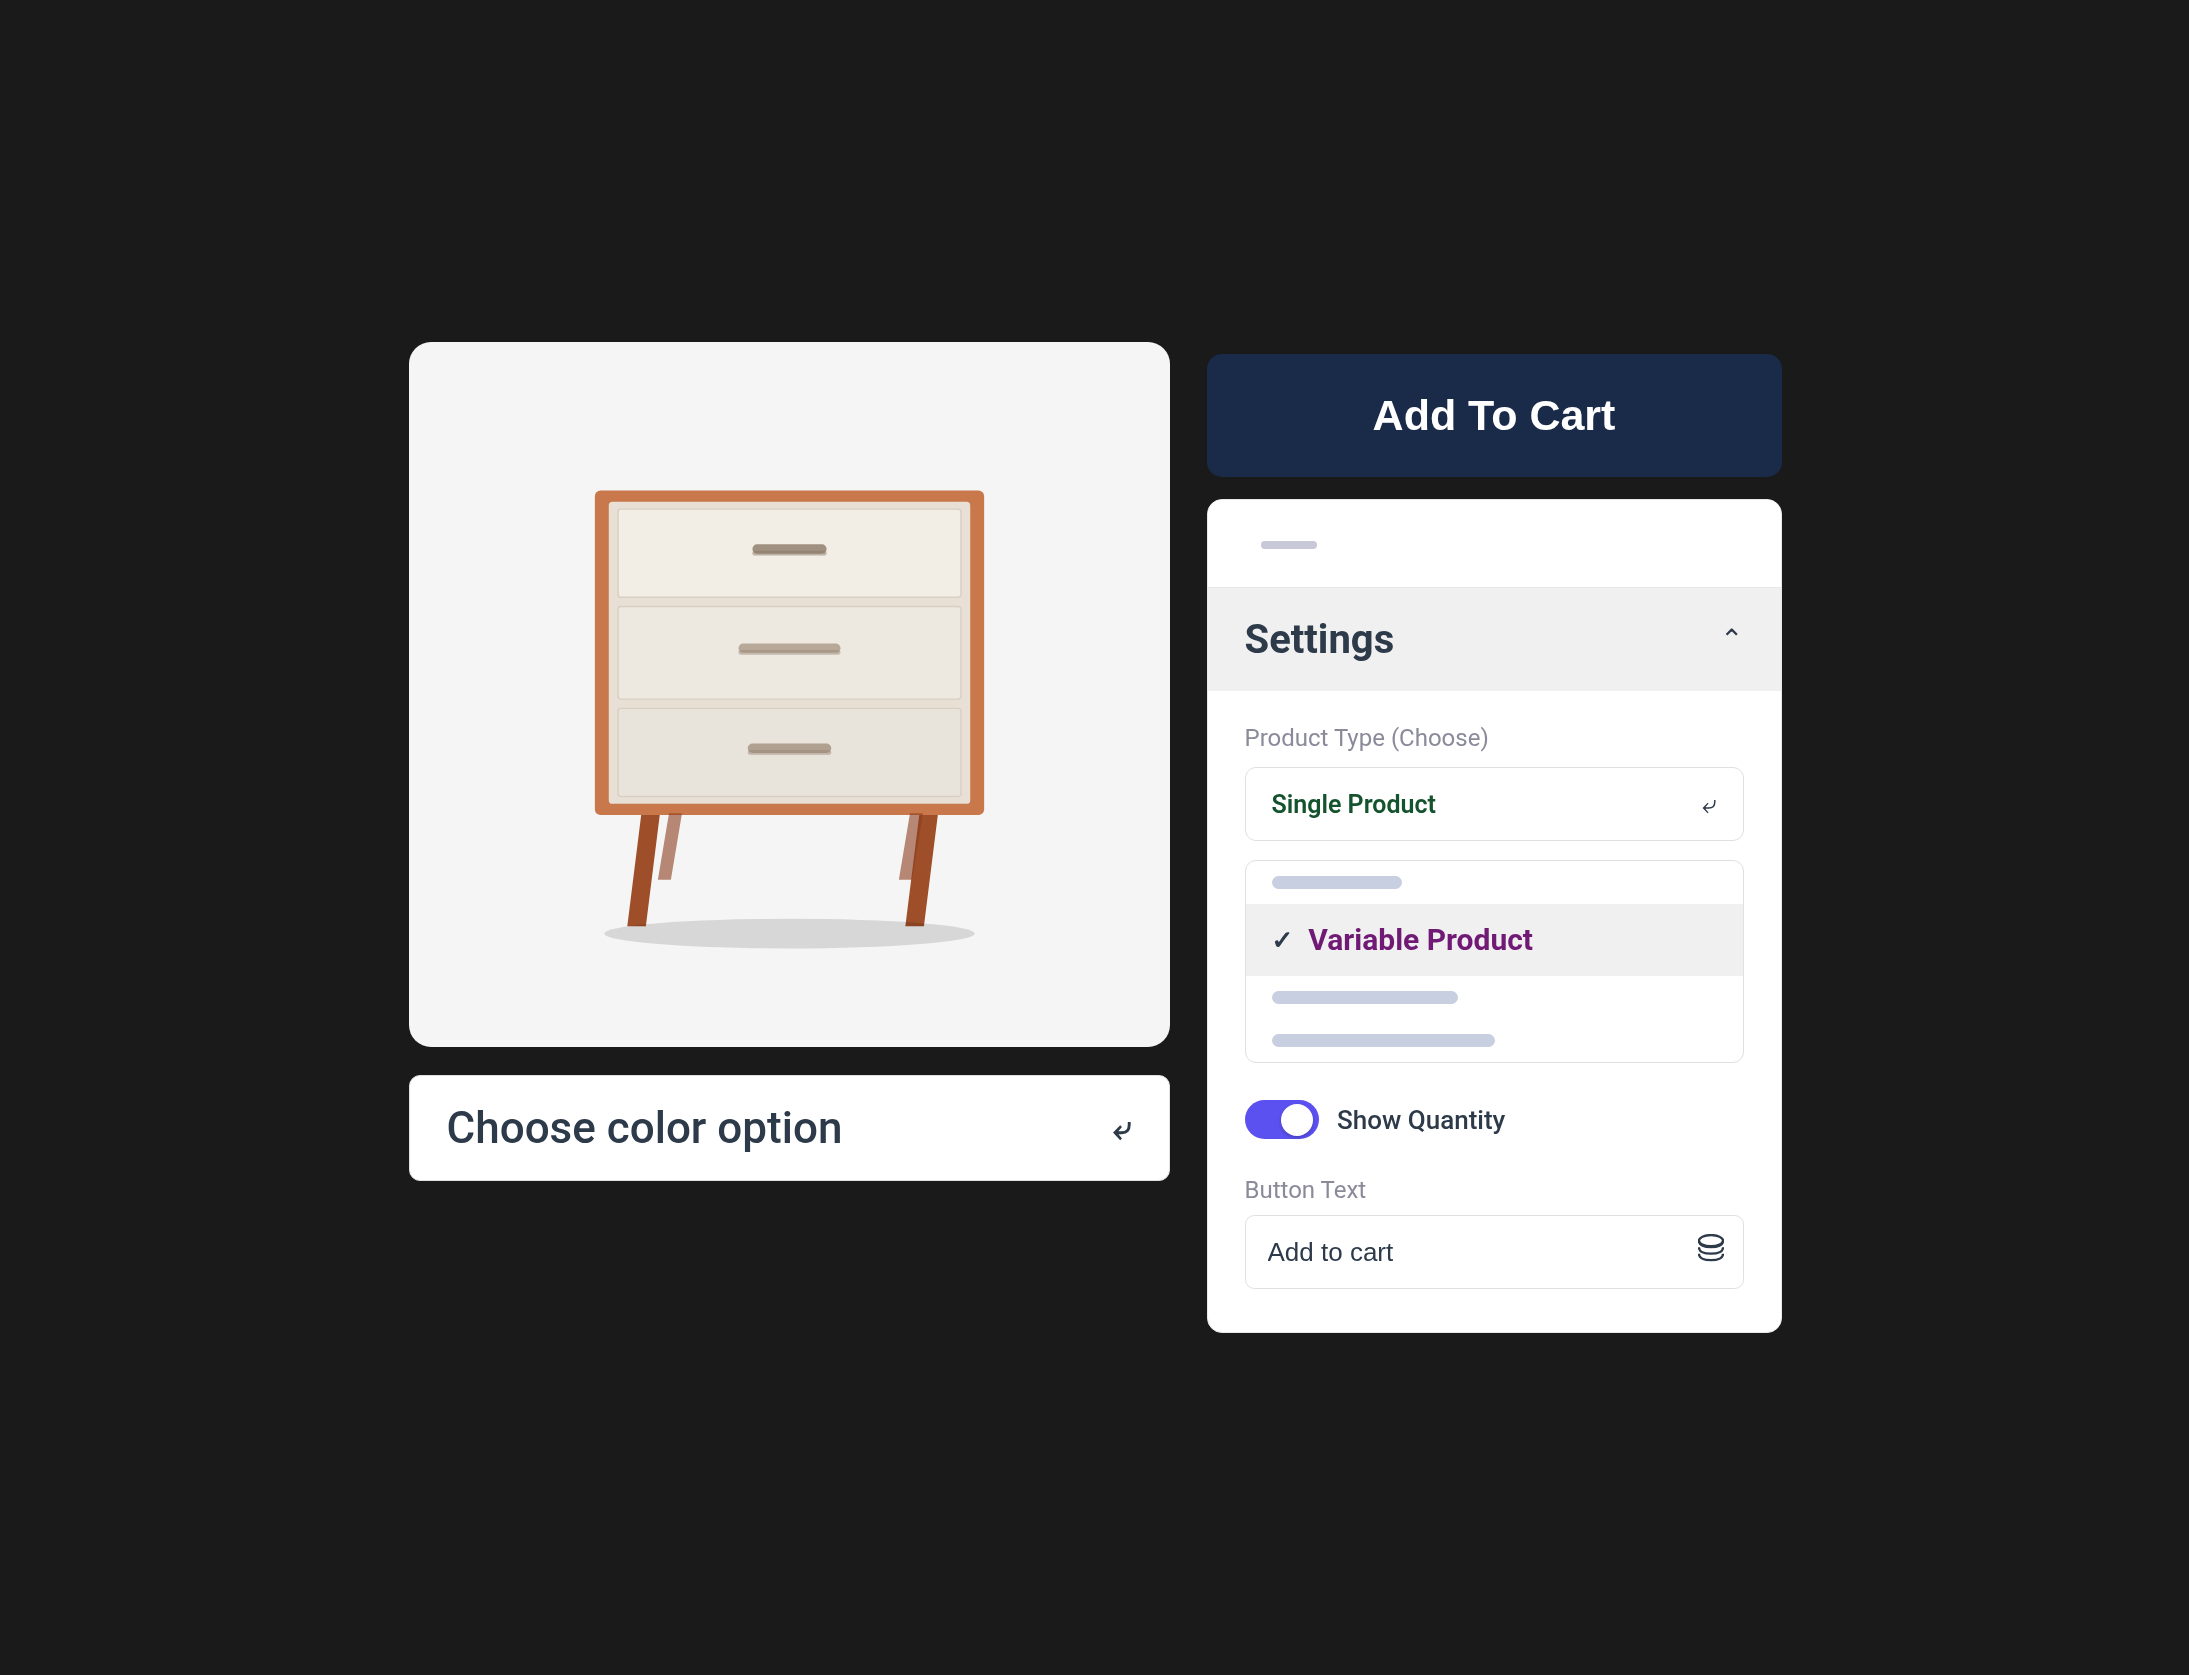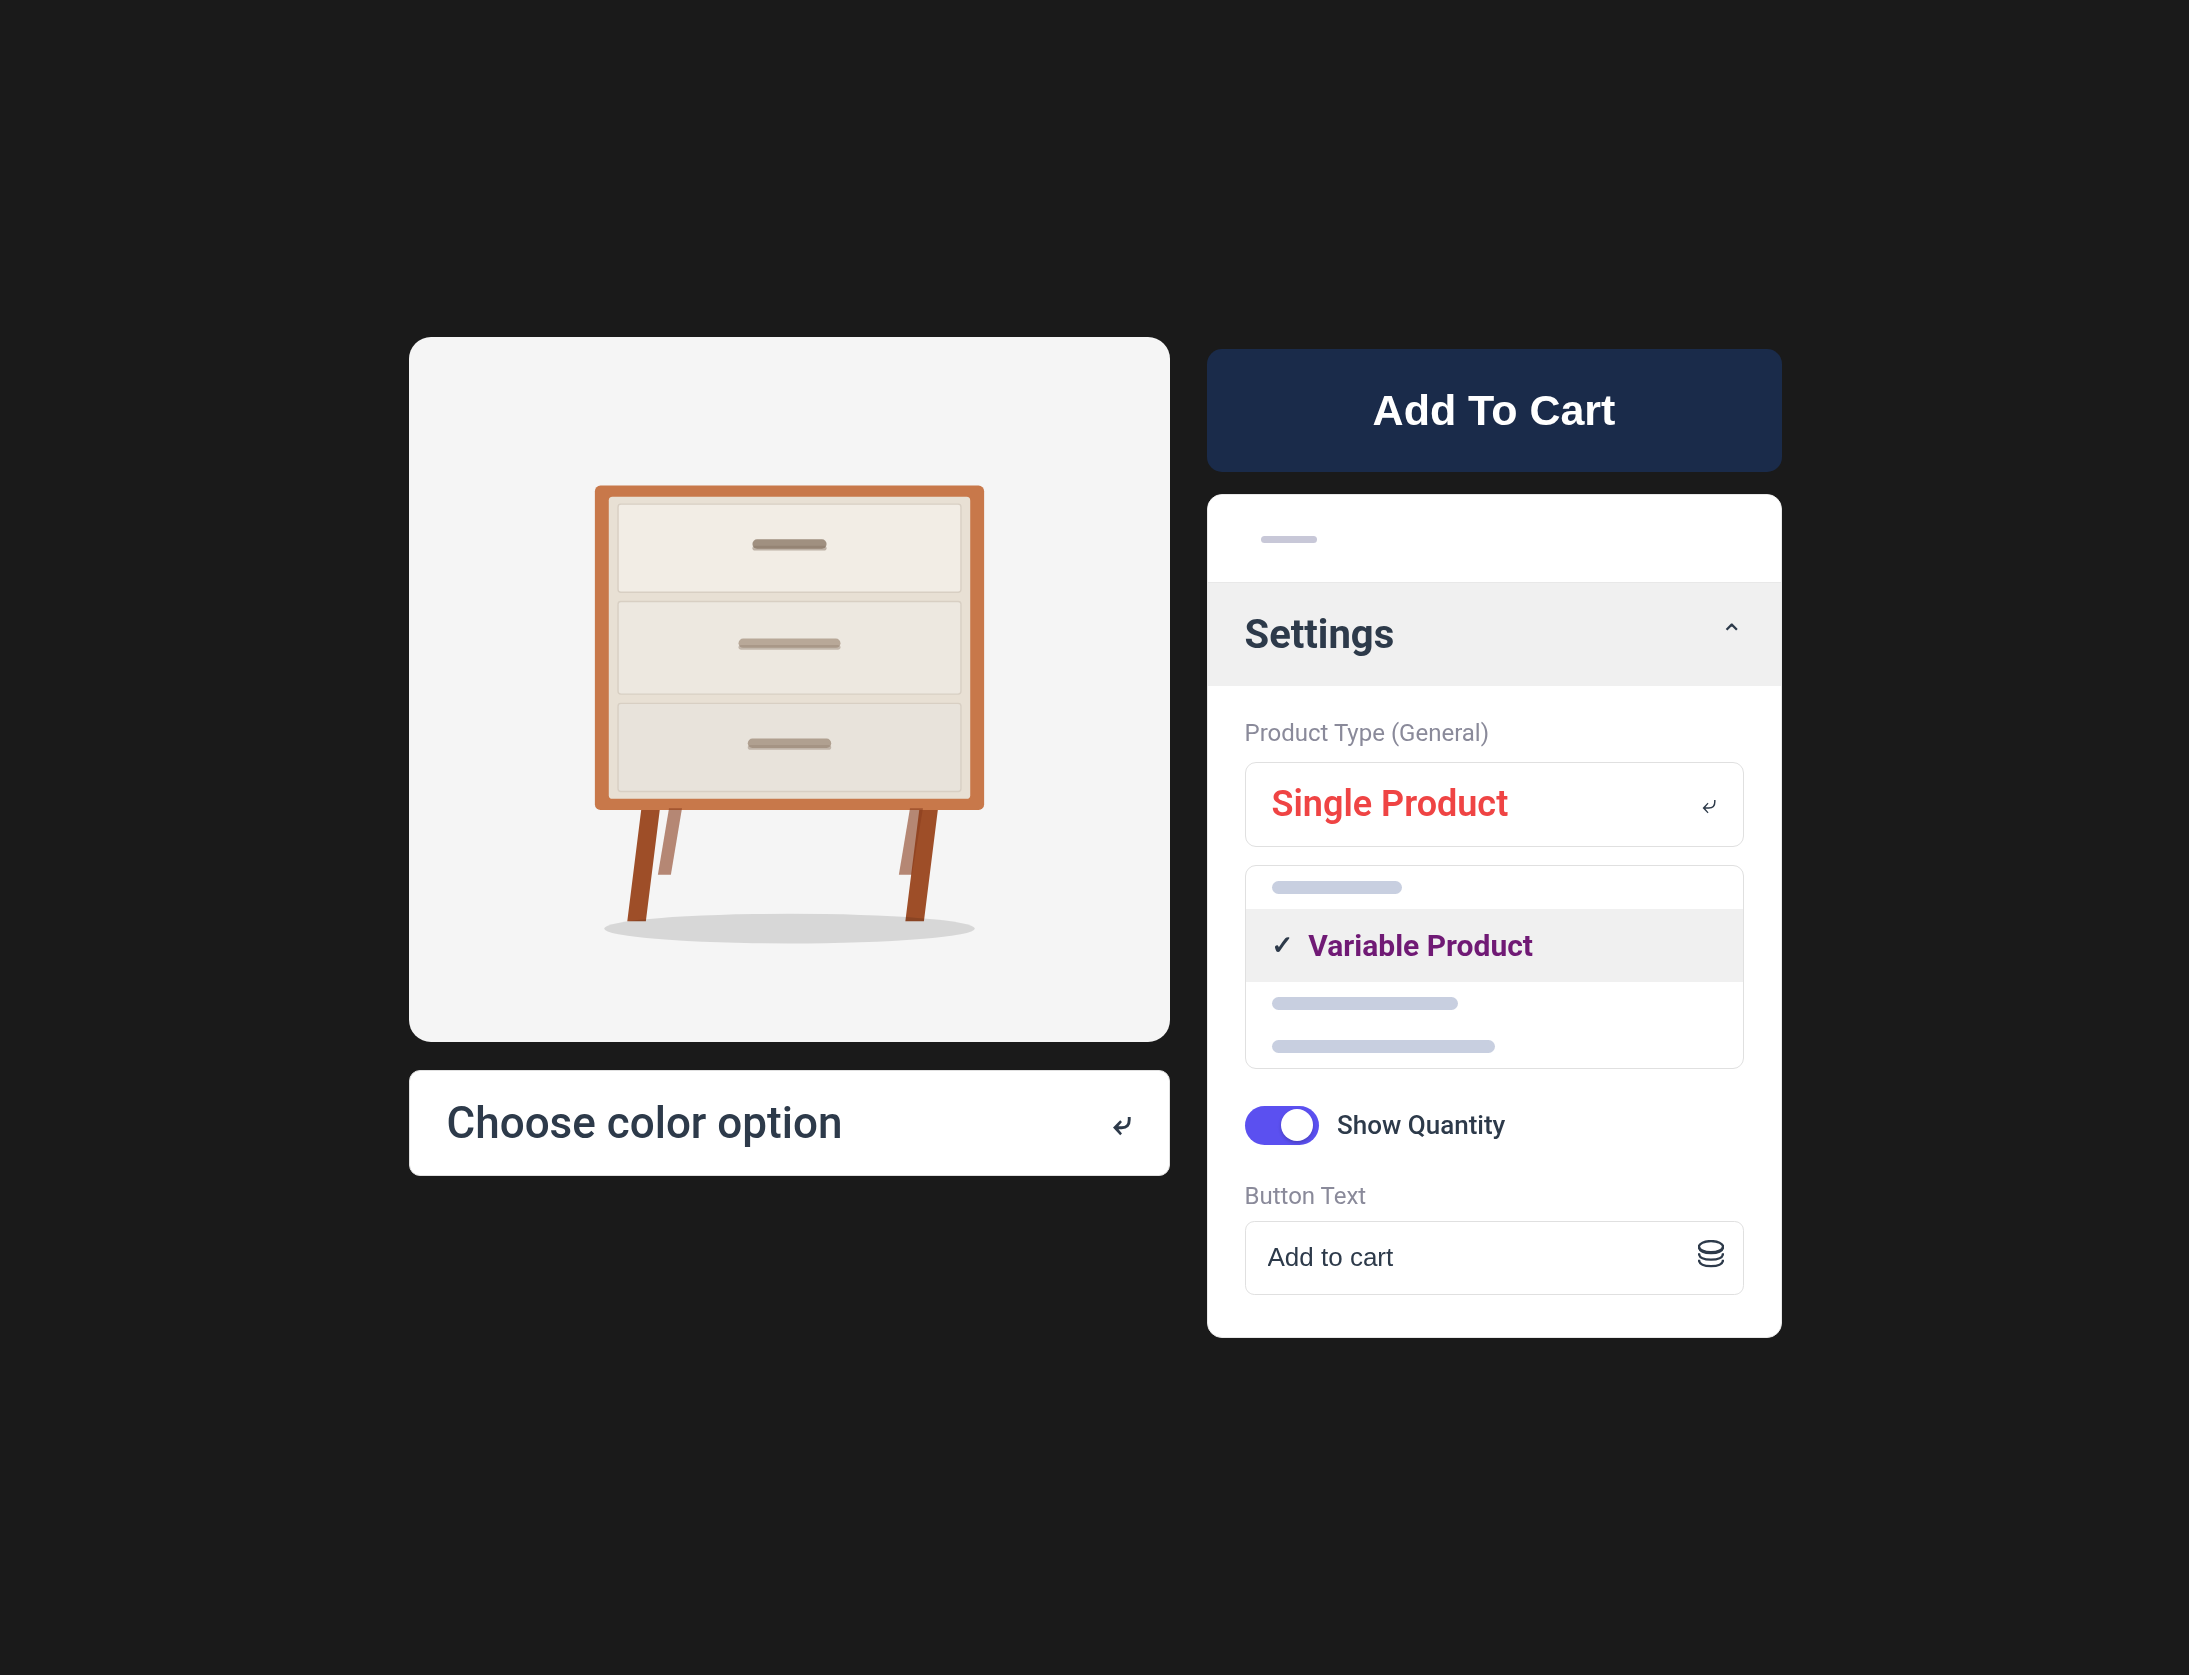--- a/index.html
+++ b/index.html
@@ -174,23 +174,23 @@
       border-radius: 11px;
       padding: 20.4px 26px;
       display: flex;
       align-items: center;
       justify-content: space-between;
       cursor: pointer;
       margin-bottom: 18.6px;
     }
 
     .select-text {
-      font-size: 36px;
+      font-size: 25px;
       font-weight: 600;
-      color: #ef4444;
+      color: #14532d;
     }
 
     .select-chevron {
       font-size: 26px;
       color: #2d3a4a;
     }
 
     
     .dropdown-open {
       background: #fff;
@@ -369,21 +369,21 @@
         </div>
       </div>
 
       <div class="settings-header">
         <span class="settings-title">Settings</span>
         <span class="chevron-up">⌃</span>
       </div>
 
       <div class="settings-body">
 
-        <div class="field-label">Product Type (General)</div>
+        <div class="field-label">Product Type (Choose)</div>
 
         <div class="select-dropdown">
           <span class="select-text">Single Product</span>
           <span class="select-chevron">⤶</span>
         </div>
 
         <div class="dropdown-open">
 
           <div class="dropdown-item placeholder-bar">
             <div class="placeholder-line short"></div>

